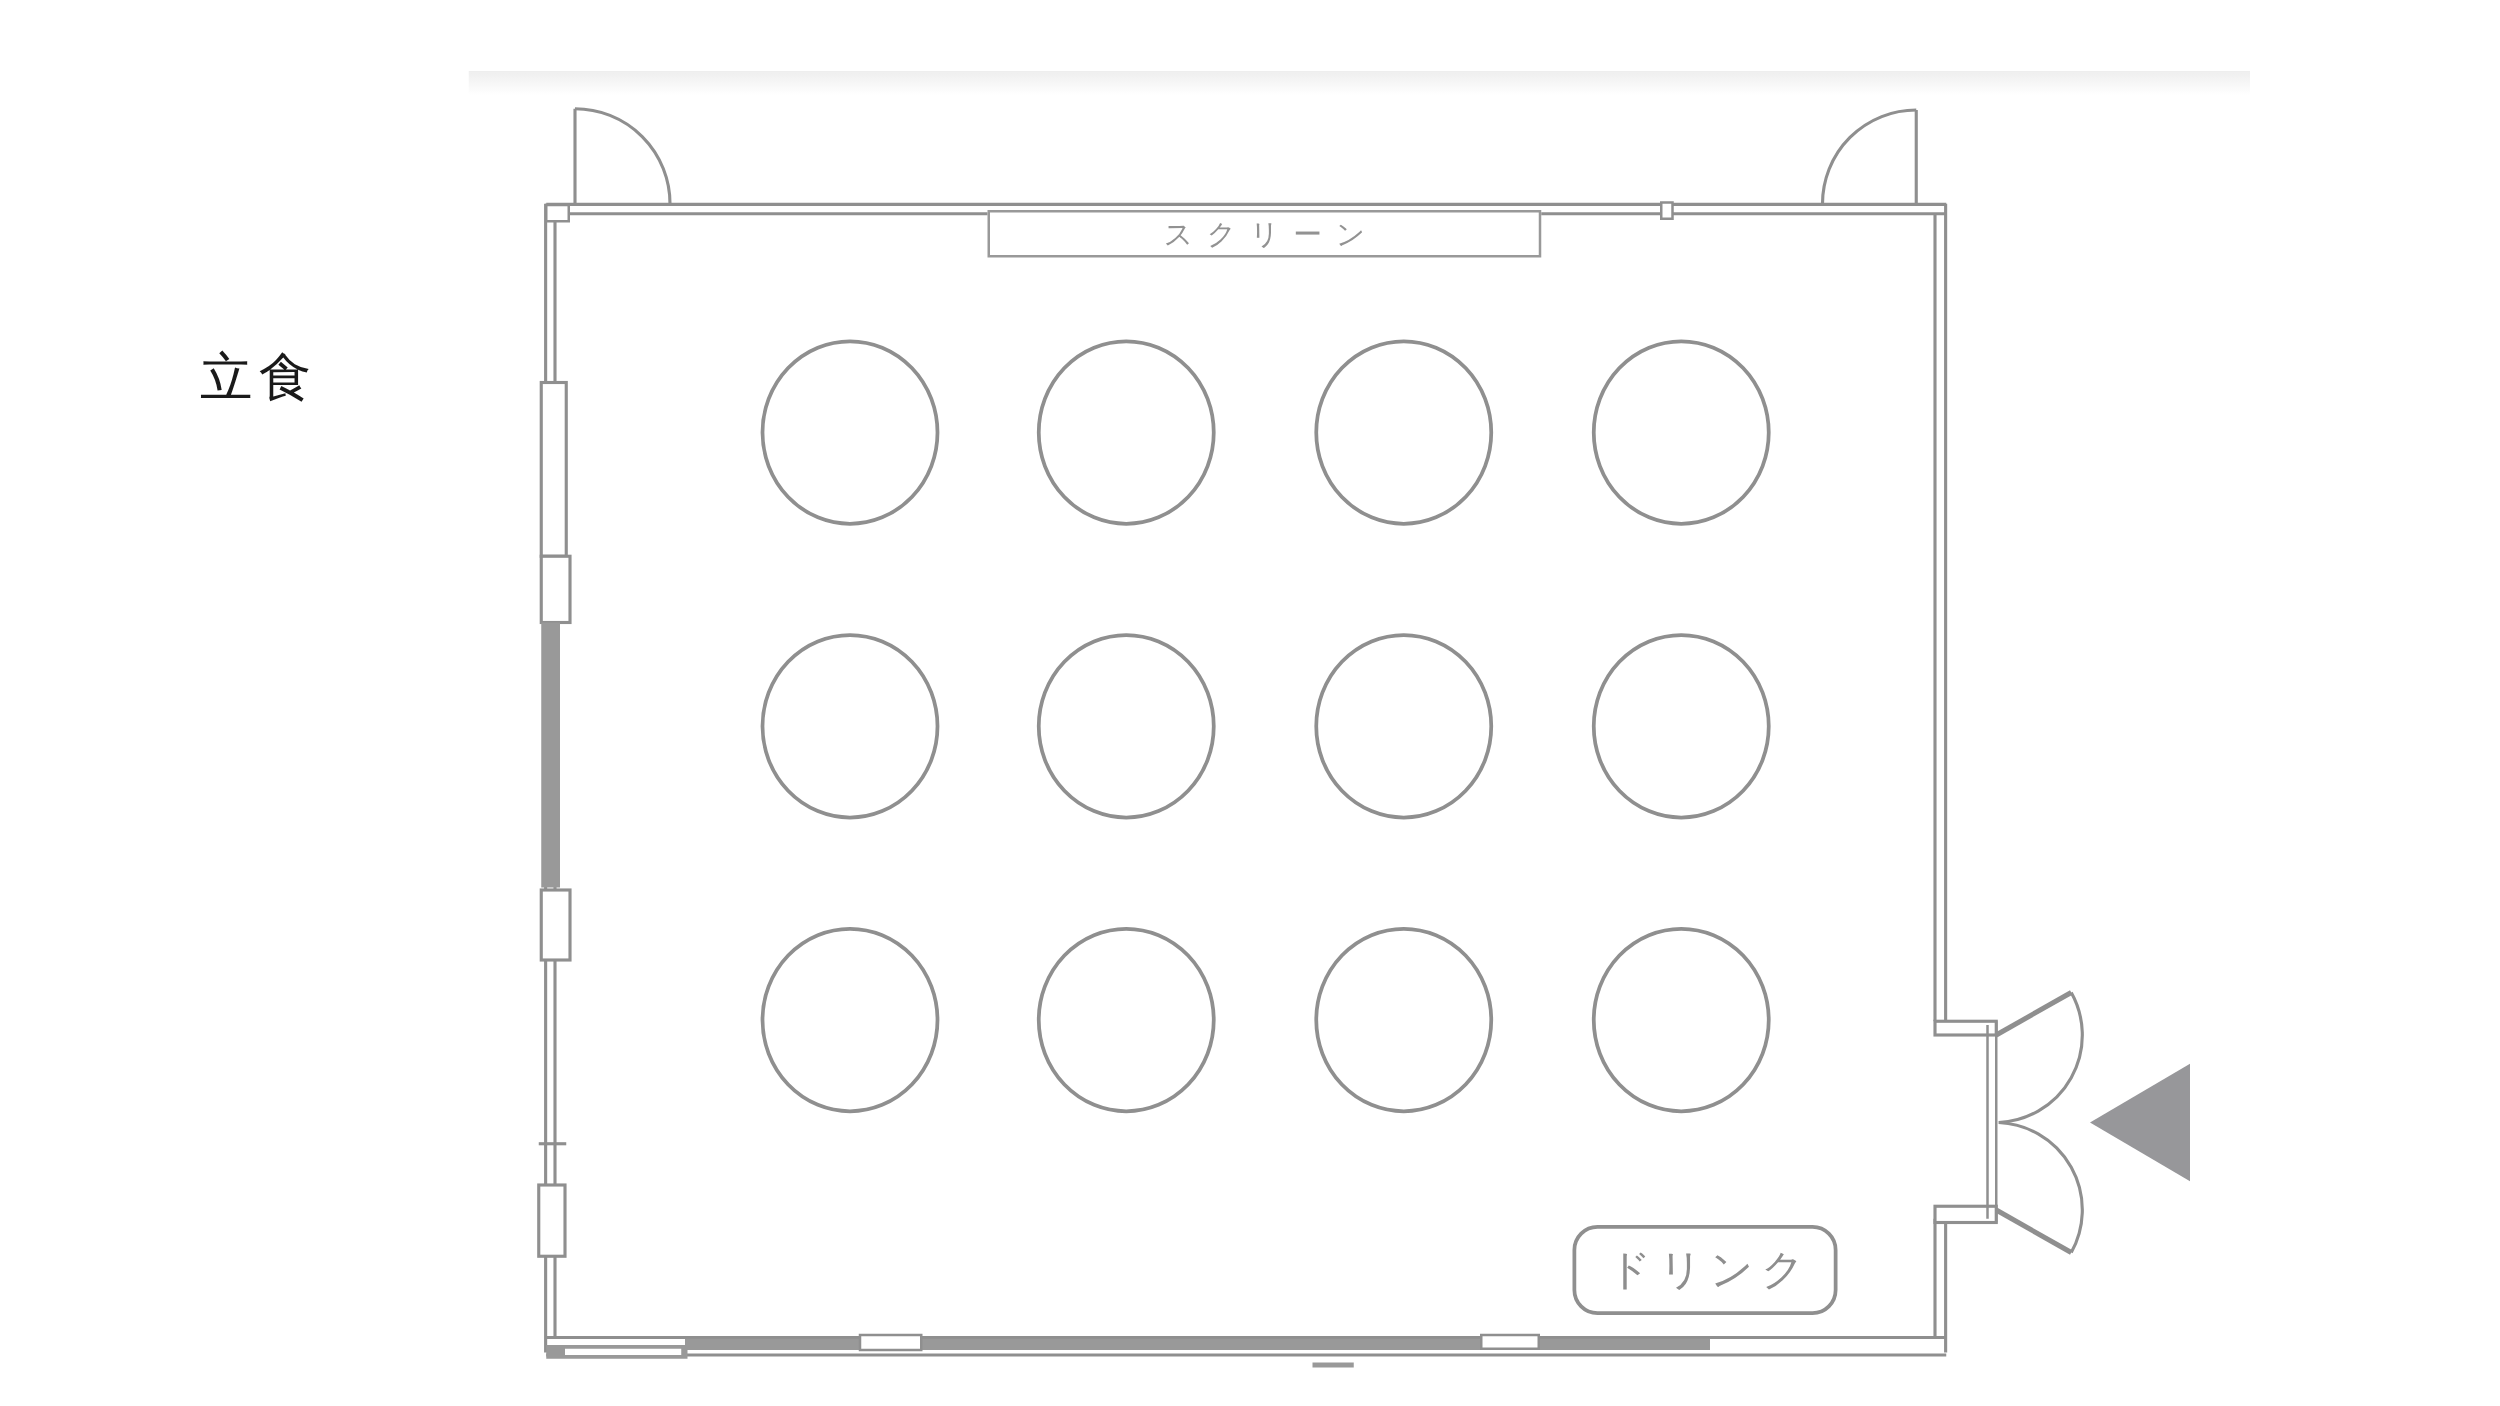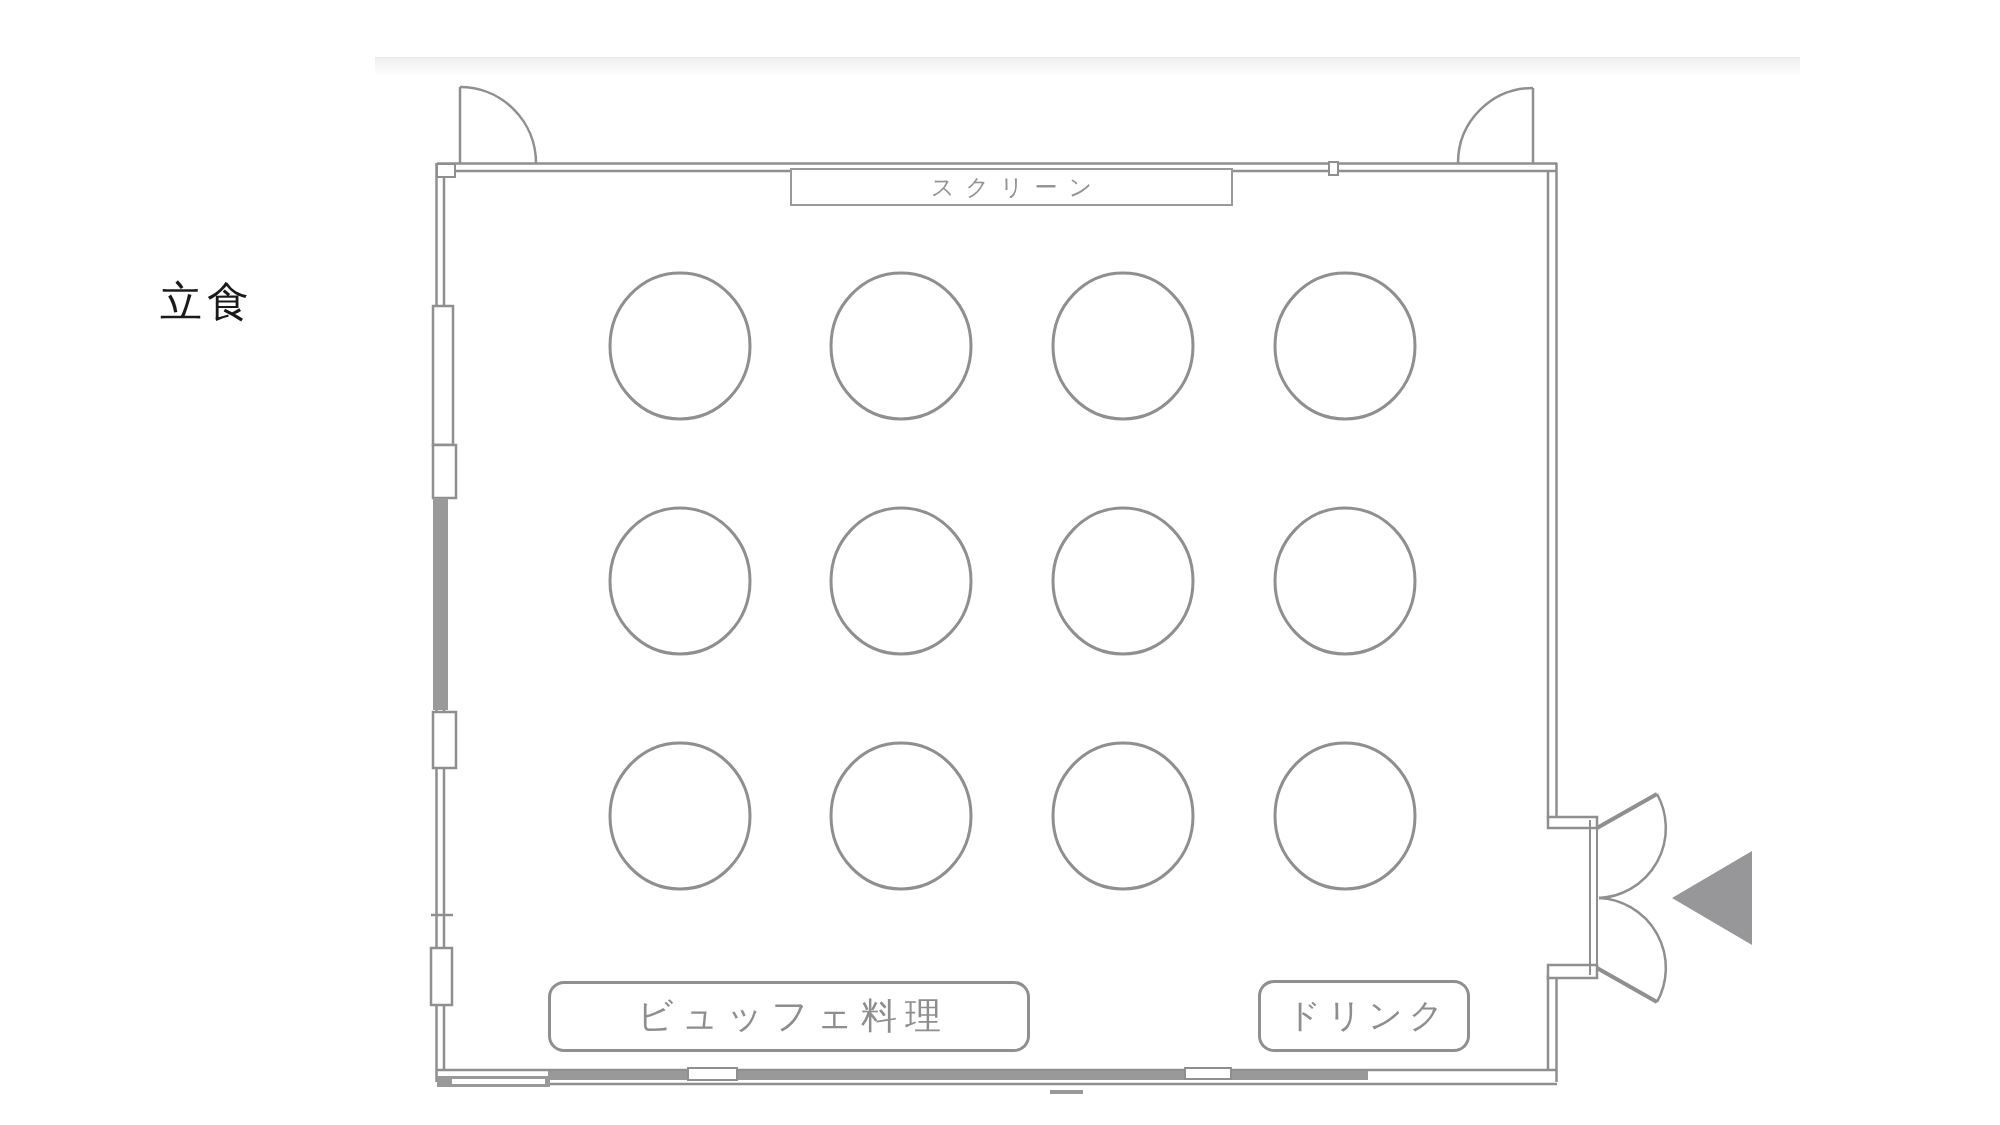--- a/index.html
+++ b/index.html
@@ -32,21 +32,21 @@
   }
   .screen-box span{
     font-size:23px;letter-spacing:11px;color:var(--text-gray);padding-left:11px;
   }
   .food-box{
     position:absolute;background:#fff;border:3px solid var(--wall);
     border-radius:16px;box-sizing:border-box;
     display:flex;align-items:center;justify-content:center;
   }
   .buffet-box{left:548px;top:981px;width:482px;height:71px;}
-  .drink-box{left:1258px;top:980px;width:212px;height:72px;}
+  .drink-box{left:1258px;top:980px;width:212px;height:72px;border-radius:20px;}
   .food-box span{font-size:36px;letter-spacing:8px;color:#8e8e8e;padding-left:8px;}
   .drink-box span{font-size:34px;letter-spacing:6px;}
 </style>
 </head>
 <body>
 
 <div class="canvas">
 
   <div class="top-shadow"></div>
 
@@ -131,21 +131,18 @@
         <ellipse cx="1345" cy="816" rx="70" ry="73" fill="#ffffff" stroke="var(--wall)" stroke-width="3"></ellipse>
       </g>
   </svg>
 
   <div class="event-label">立食</div>
 
   <div class="screen-box">
     <span>スクリーン</span>
   </div>
 
-  <div class="food-box buffet-box">
-    <span>ビュッフェ料理</span>
-  </div>
 
   <div class="food-box drink-box">
     <span>ドリンク</span>
   </div>
 
 </div>
 
 </body></html>

